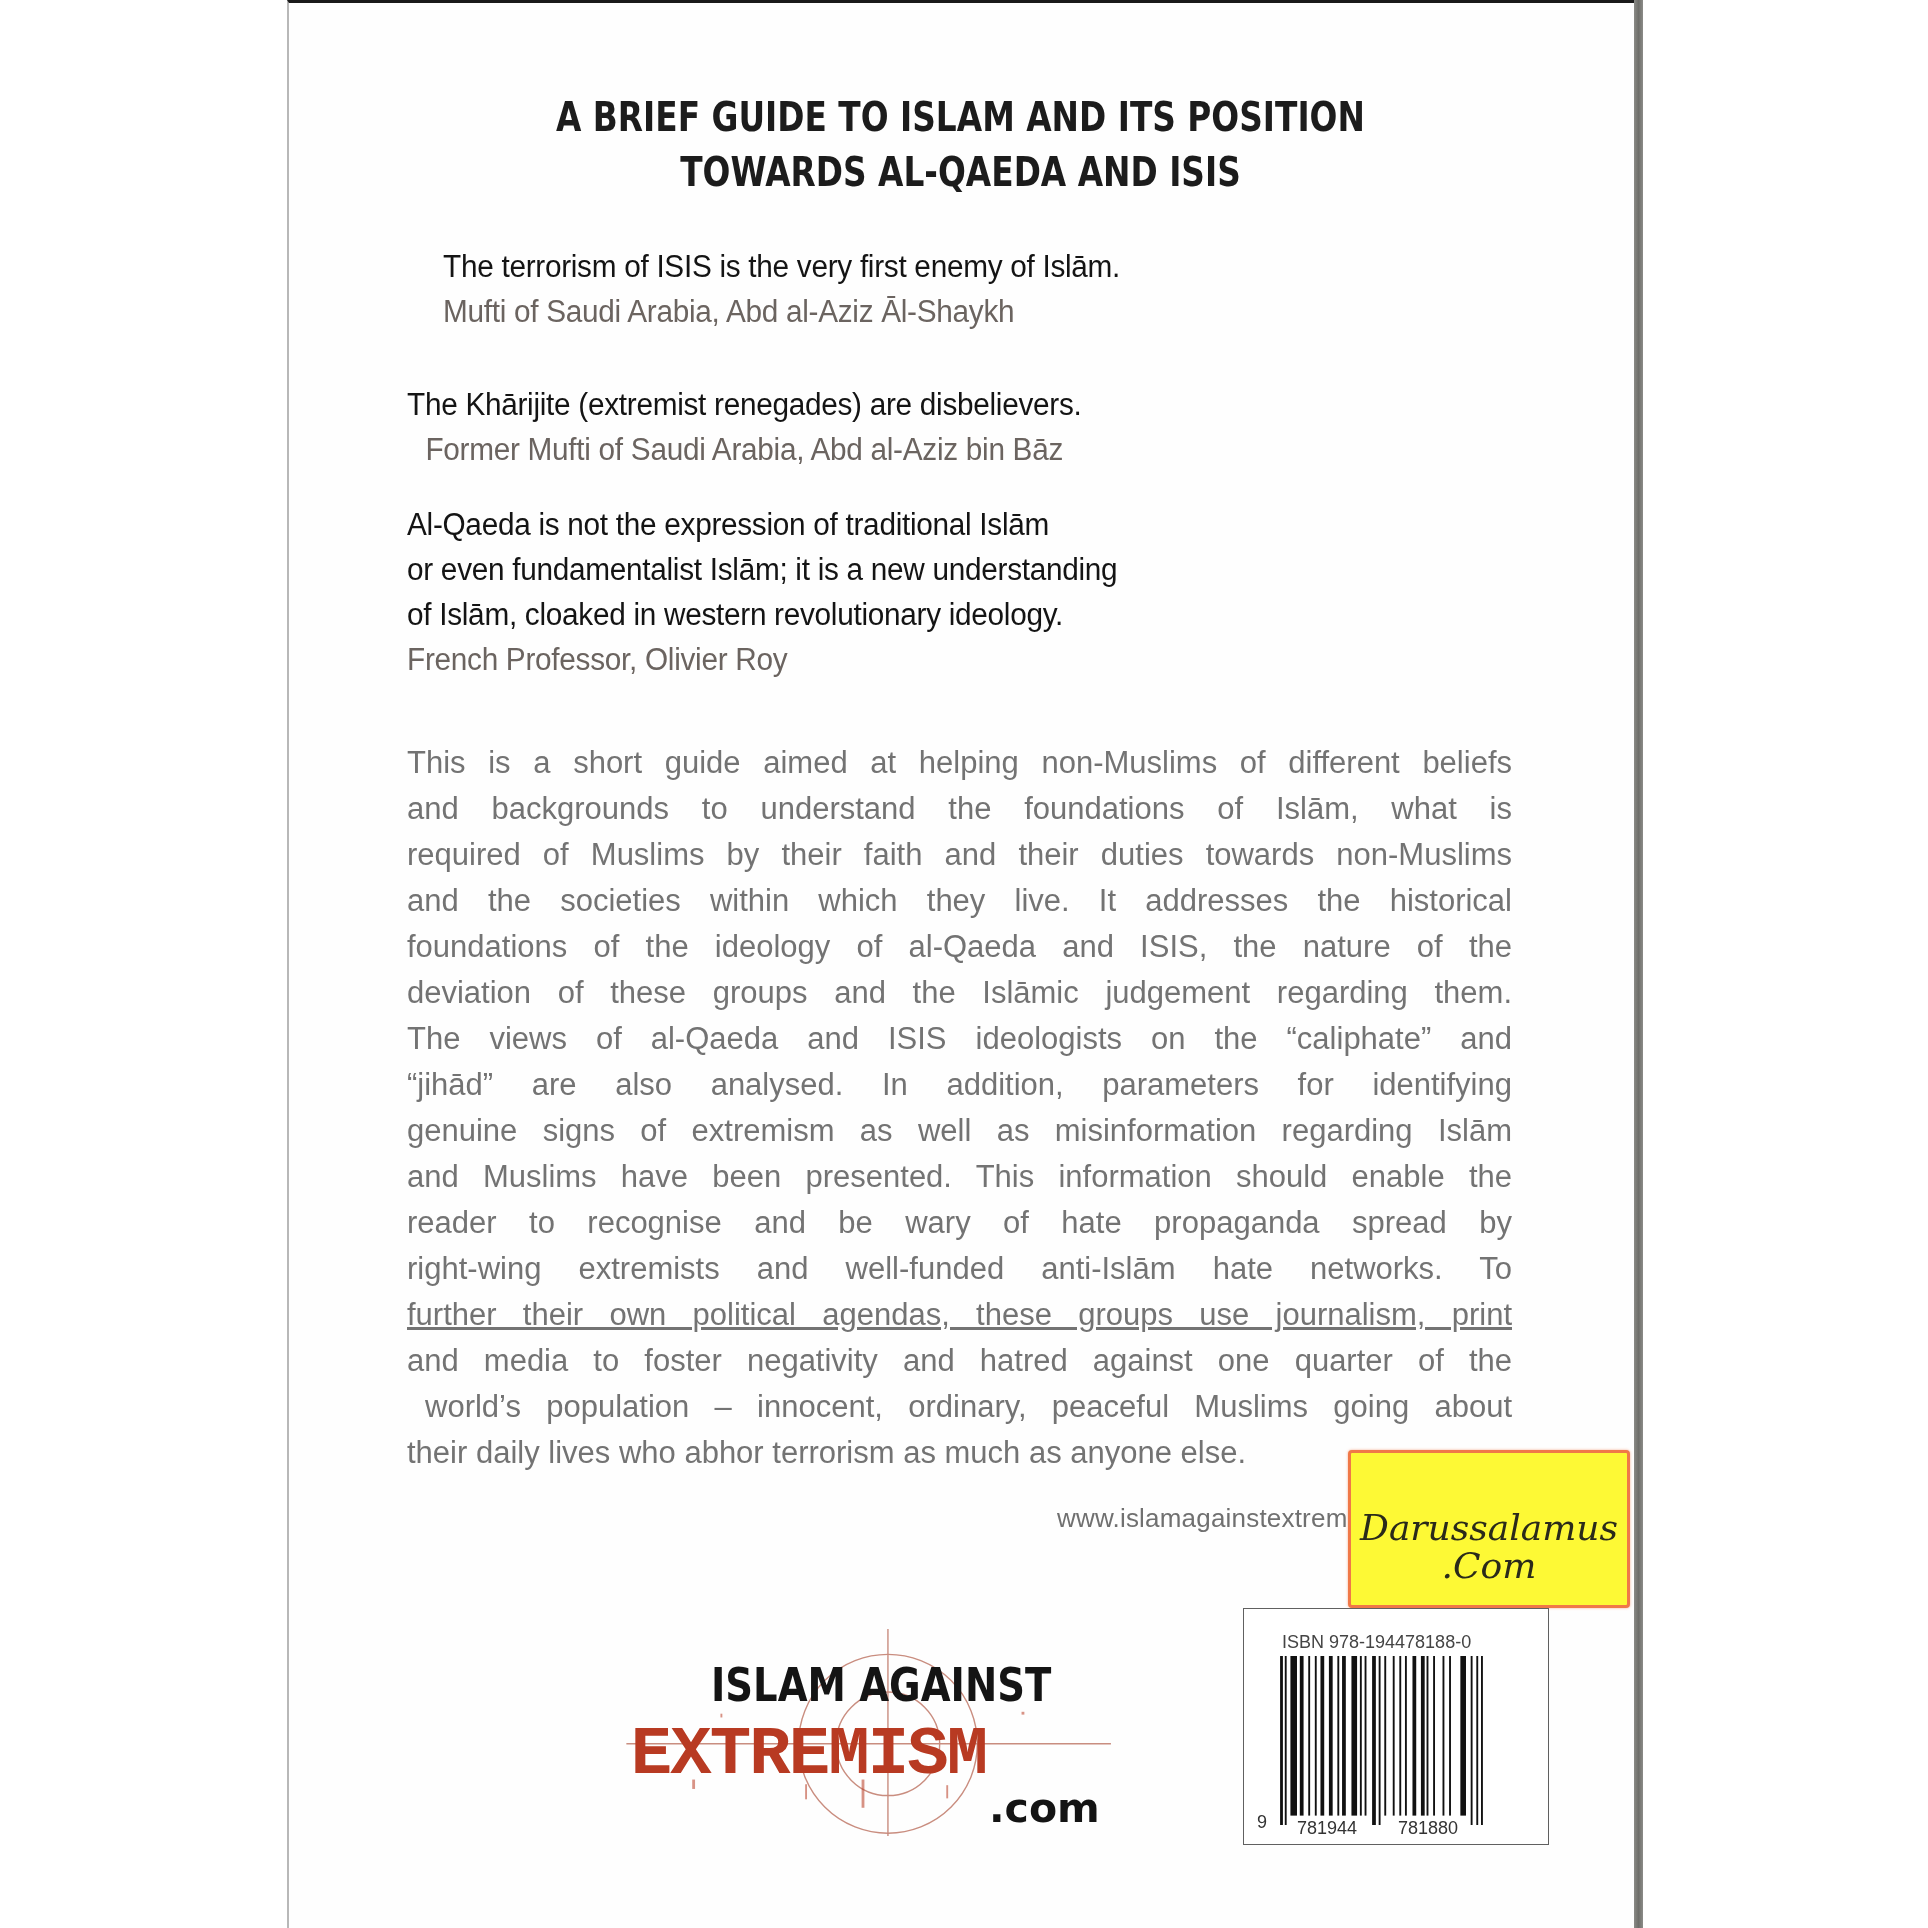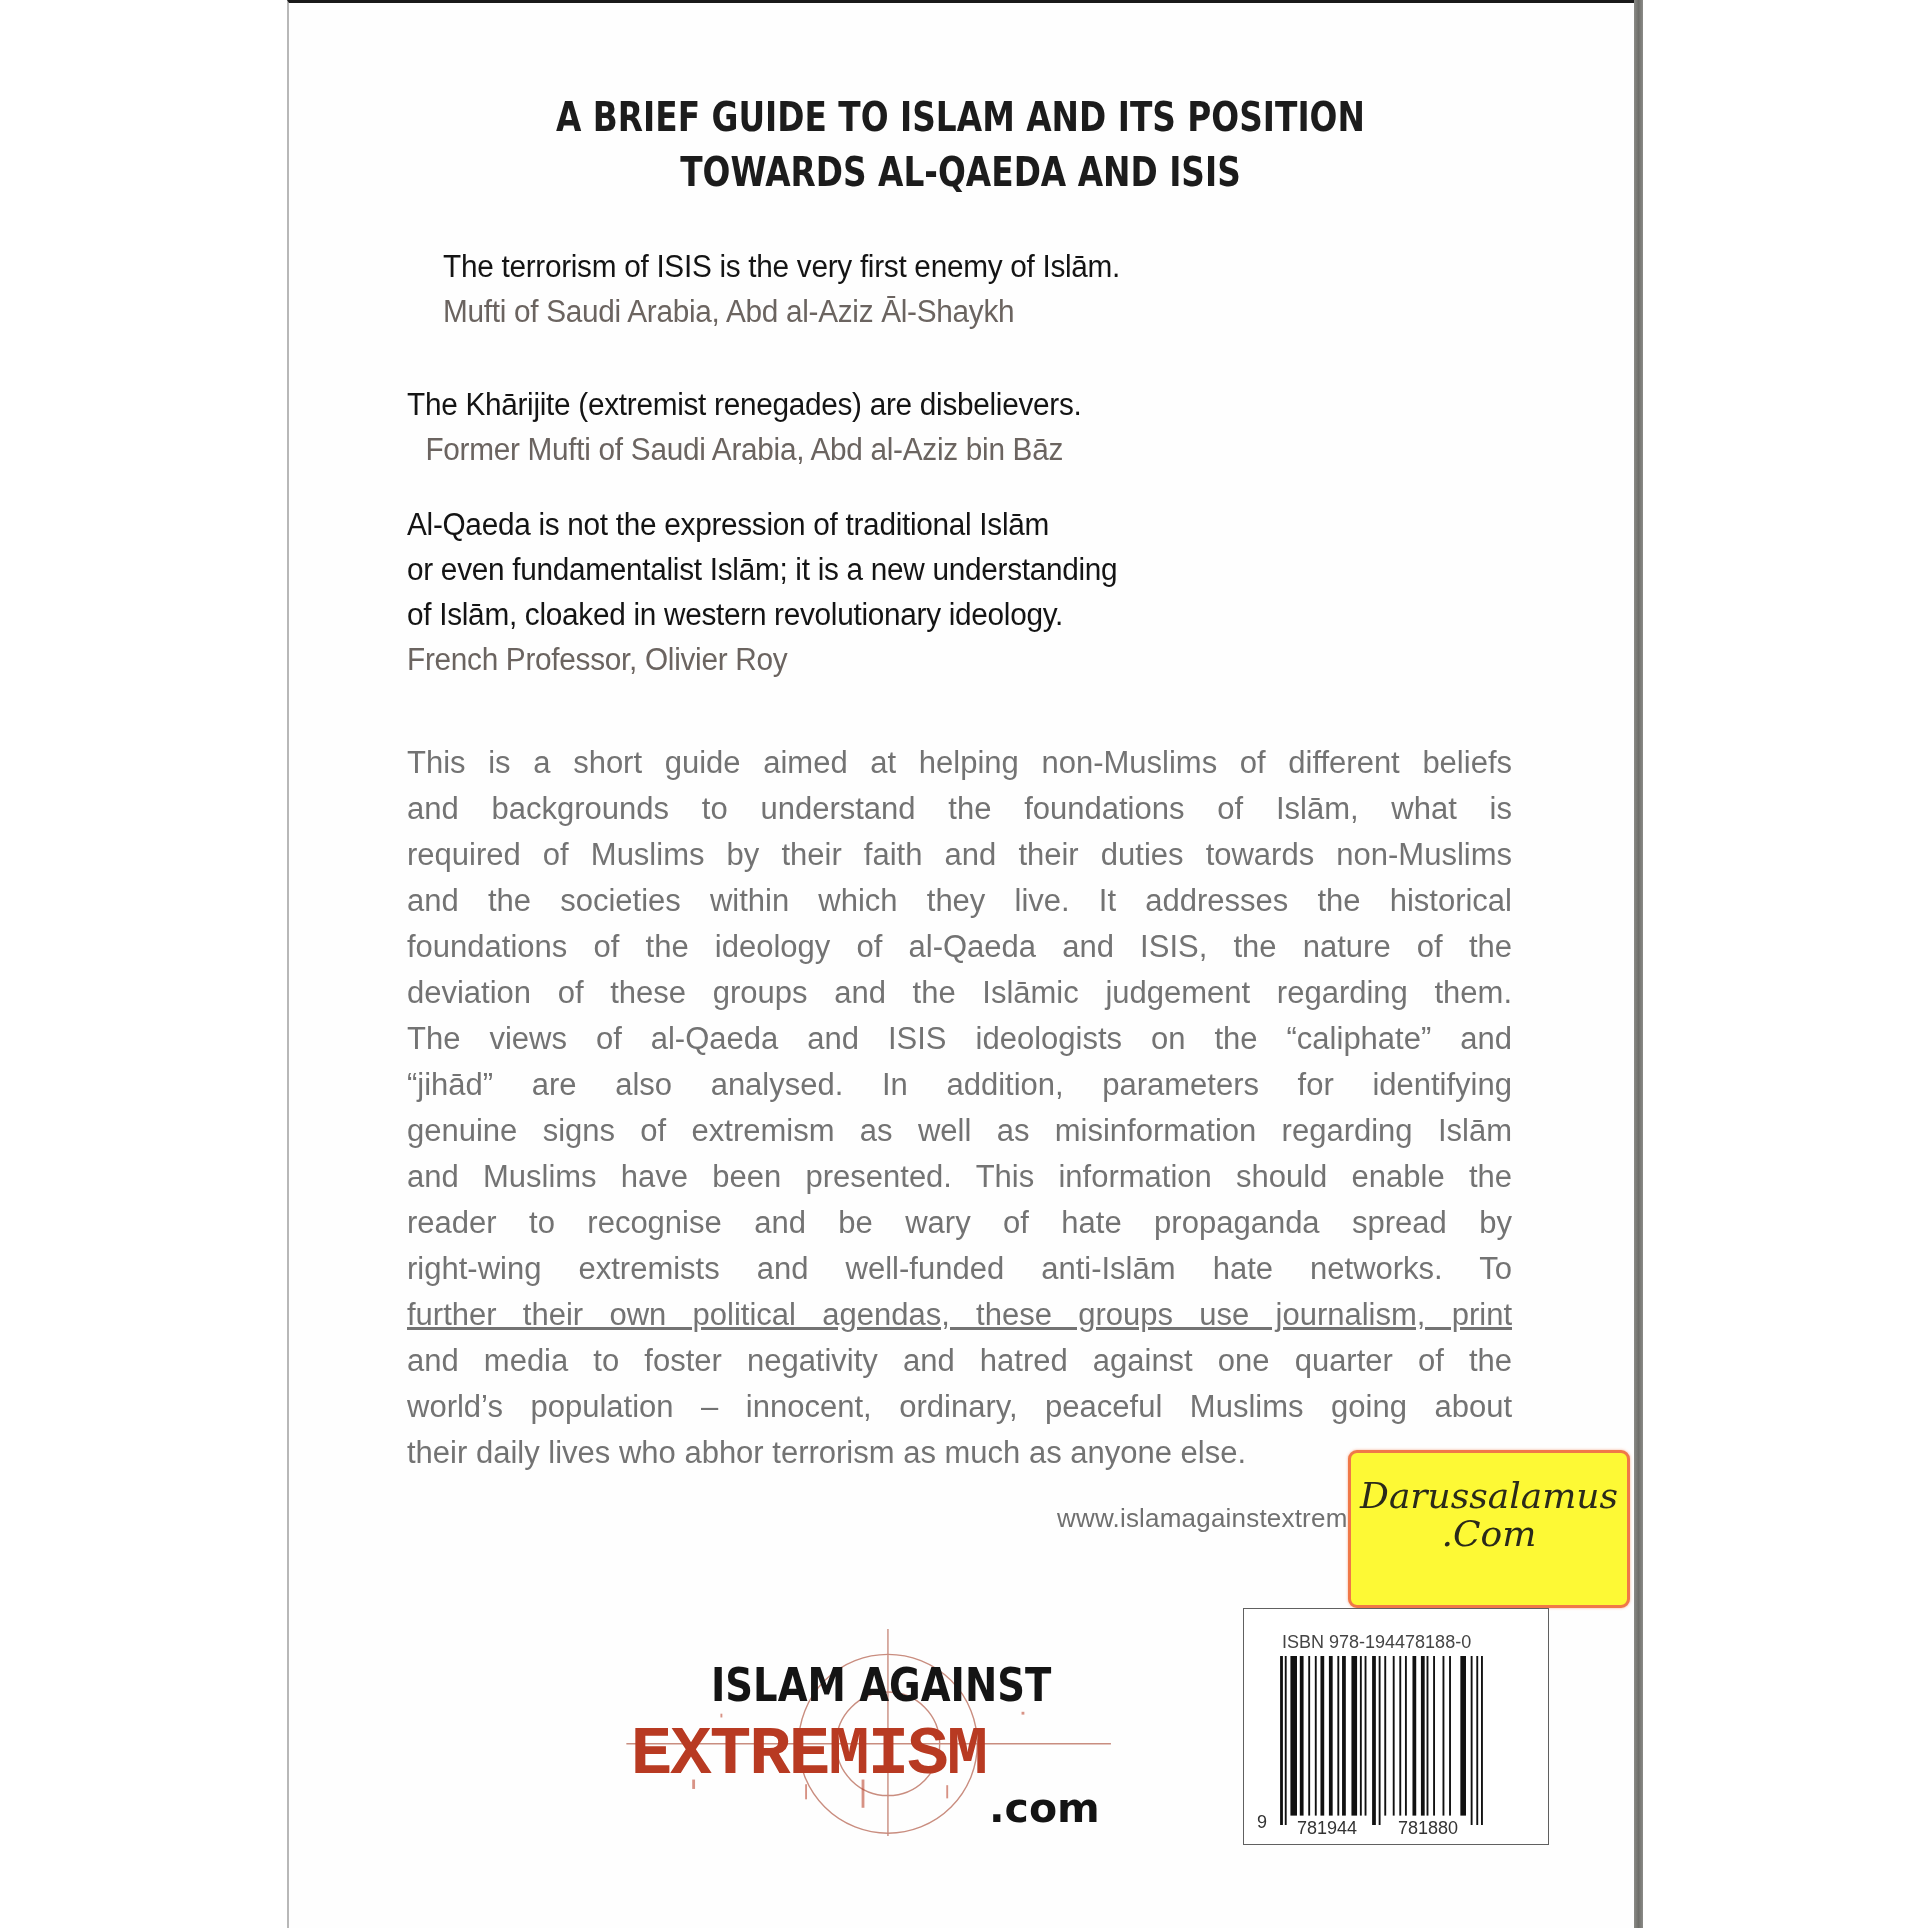--- a/index.html
+++ b/index.html
@@ -36,24 +36,24 @@
     }
     .body-text .ln { display: block; text-align: justify; text-align-last: justify; white-space: nowrap;
       height: 46px; overflow: visible; }
     .body-text .ln.last { text-align-last: left; }
     .url {
       position: absolute; left: 1057px; top: 1503px; font-size: 26px; color: #707070;
       letter-spacing: 0.2px; white-space: nowrap;
     }
     .badge {
       position: absolute; left: 1348px; top: 1450px; width: 282px; height: 158px;
-      background: #fdf935; border: 3.8px solid #f07848; border-radius: 9px; box-sizing: border-box;
+      background: #fdf935; border: 3.8px solid #f07848; border-radius: 4px; box-sizing: border-box;
       box-shadow: 0 0 2.8px rgba(240,120,72,0.6);
       text-align: center; font-family: "DejaVu Serif", serif; font-style: italic; color: #2a2a1a;
-      font-size: 36px; line-height: 38px; padding-top: 24px;
+      font-size: 36px; line-height: 38px; padding-top: 56px;
     }
     .badge div { white-space: nowrap; }
     .isbn-box {
       position: absolute; left: 1243px; top: 1608px; width: 306px; height: 237px;
       border: 1.9px solid #606060; box-sizing: border-box; background: #fff;
     }
     .isbn-label {
       position: absolute; left: 38px; top: 22.6px; font-size: 18px; color: #444; white-space: nowrap;
     }
     .barcode { position: absolute; left: 32px; top: 47px; width: 226px; height: 169px; }
@@ -111,21 +111,21 @@
   <span class="ln" style="white-space: normal;">foundations of the ideology of al-Qaeda and ISIS, the nature of the</span>
   <span class="ln" style="white-space: normal;">deviation of these groups and the Islāmic judgement regarding  them.</span>
   <span class="ln" style="white-space: normal;">The views of al-Qaeda and ISIS ideologists on the “caliphate” and</span>
   <span class="ln" style="white-space: normal;">“jihād” are also analysed. In addition, parameters for identifying</span>
   <span class="ln" style="white-space: normal;">genuine signs of extremism as well as misinformation regarding Islām</span>
   <span class="ln" style="white-space: normal;">and Muslims have been presented. This information should enable the</span>
   <span class="ln" style="white-space: normal;">reader to recognise and be wary of hate propaganda spread by</span>
   <span class="ln" style="white-space: normal;">right-wing extremists and well-funded anti-Islām hate networks. To</span>
   <span class="ln" style="white-space: normal; text-decoration: underline;">further their own political agendas, these groups use journalism, print</span>
   <span class="ln" style="white-space: normal;">and media to foster negativity and hatred against one quarter of the</span>
-  <span class="ln" style="white-space: normal;">world’s population – innocent, ordinary, peaceful Muslims going about</span>
+  <span class="ln" style="white-space: normal; margin-left: 18px;">world’s population – innocent, ordinary, peaceful Muslims going about</span>
   <span class="ln last" style="white-space: normal;">their daily lives who abhor terrorism as much as anyone else.</span>
 </div>
 
 <div class="url">www.islamagainstextremism.com</div>
 
 <div class="badge">
   <div>Darussalamus</div>
   <div>.Com</div>
 </div>
 

